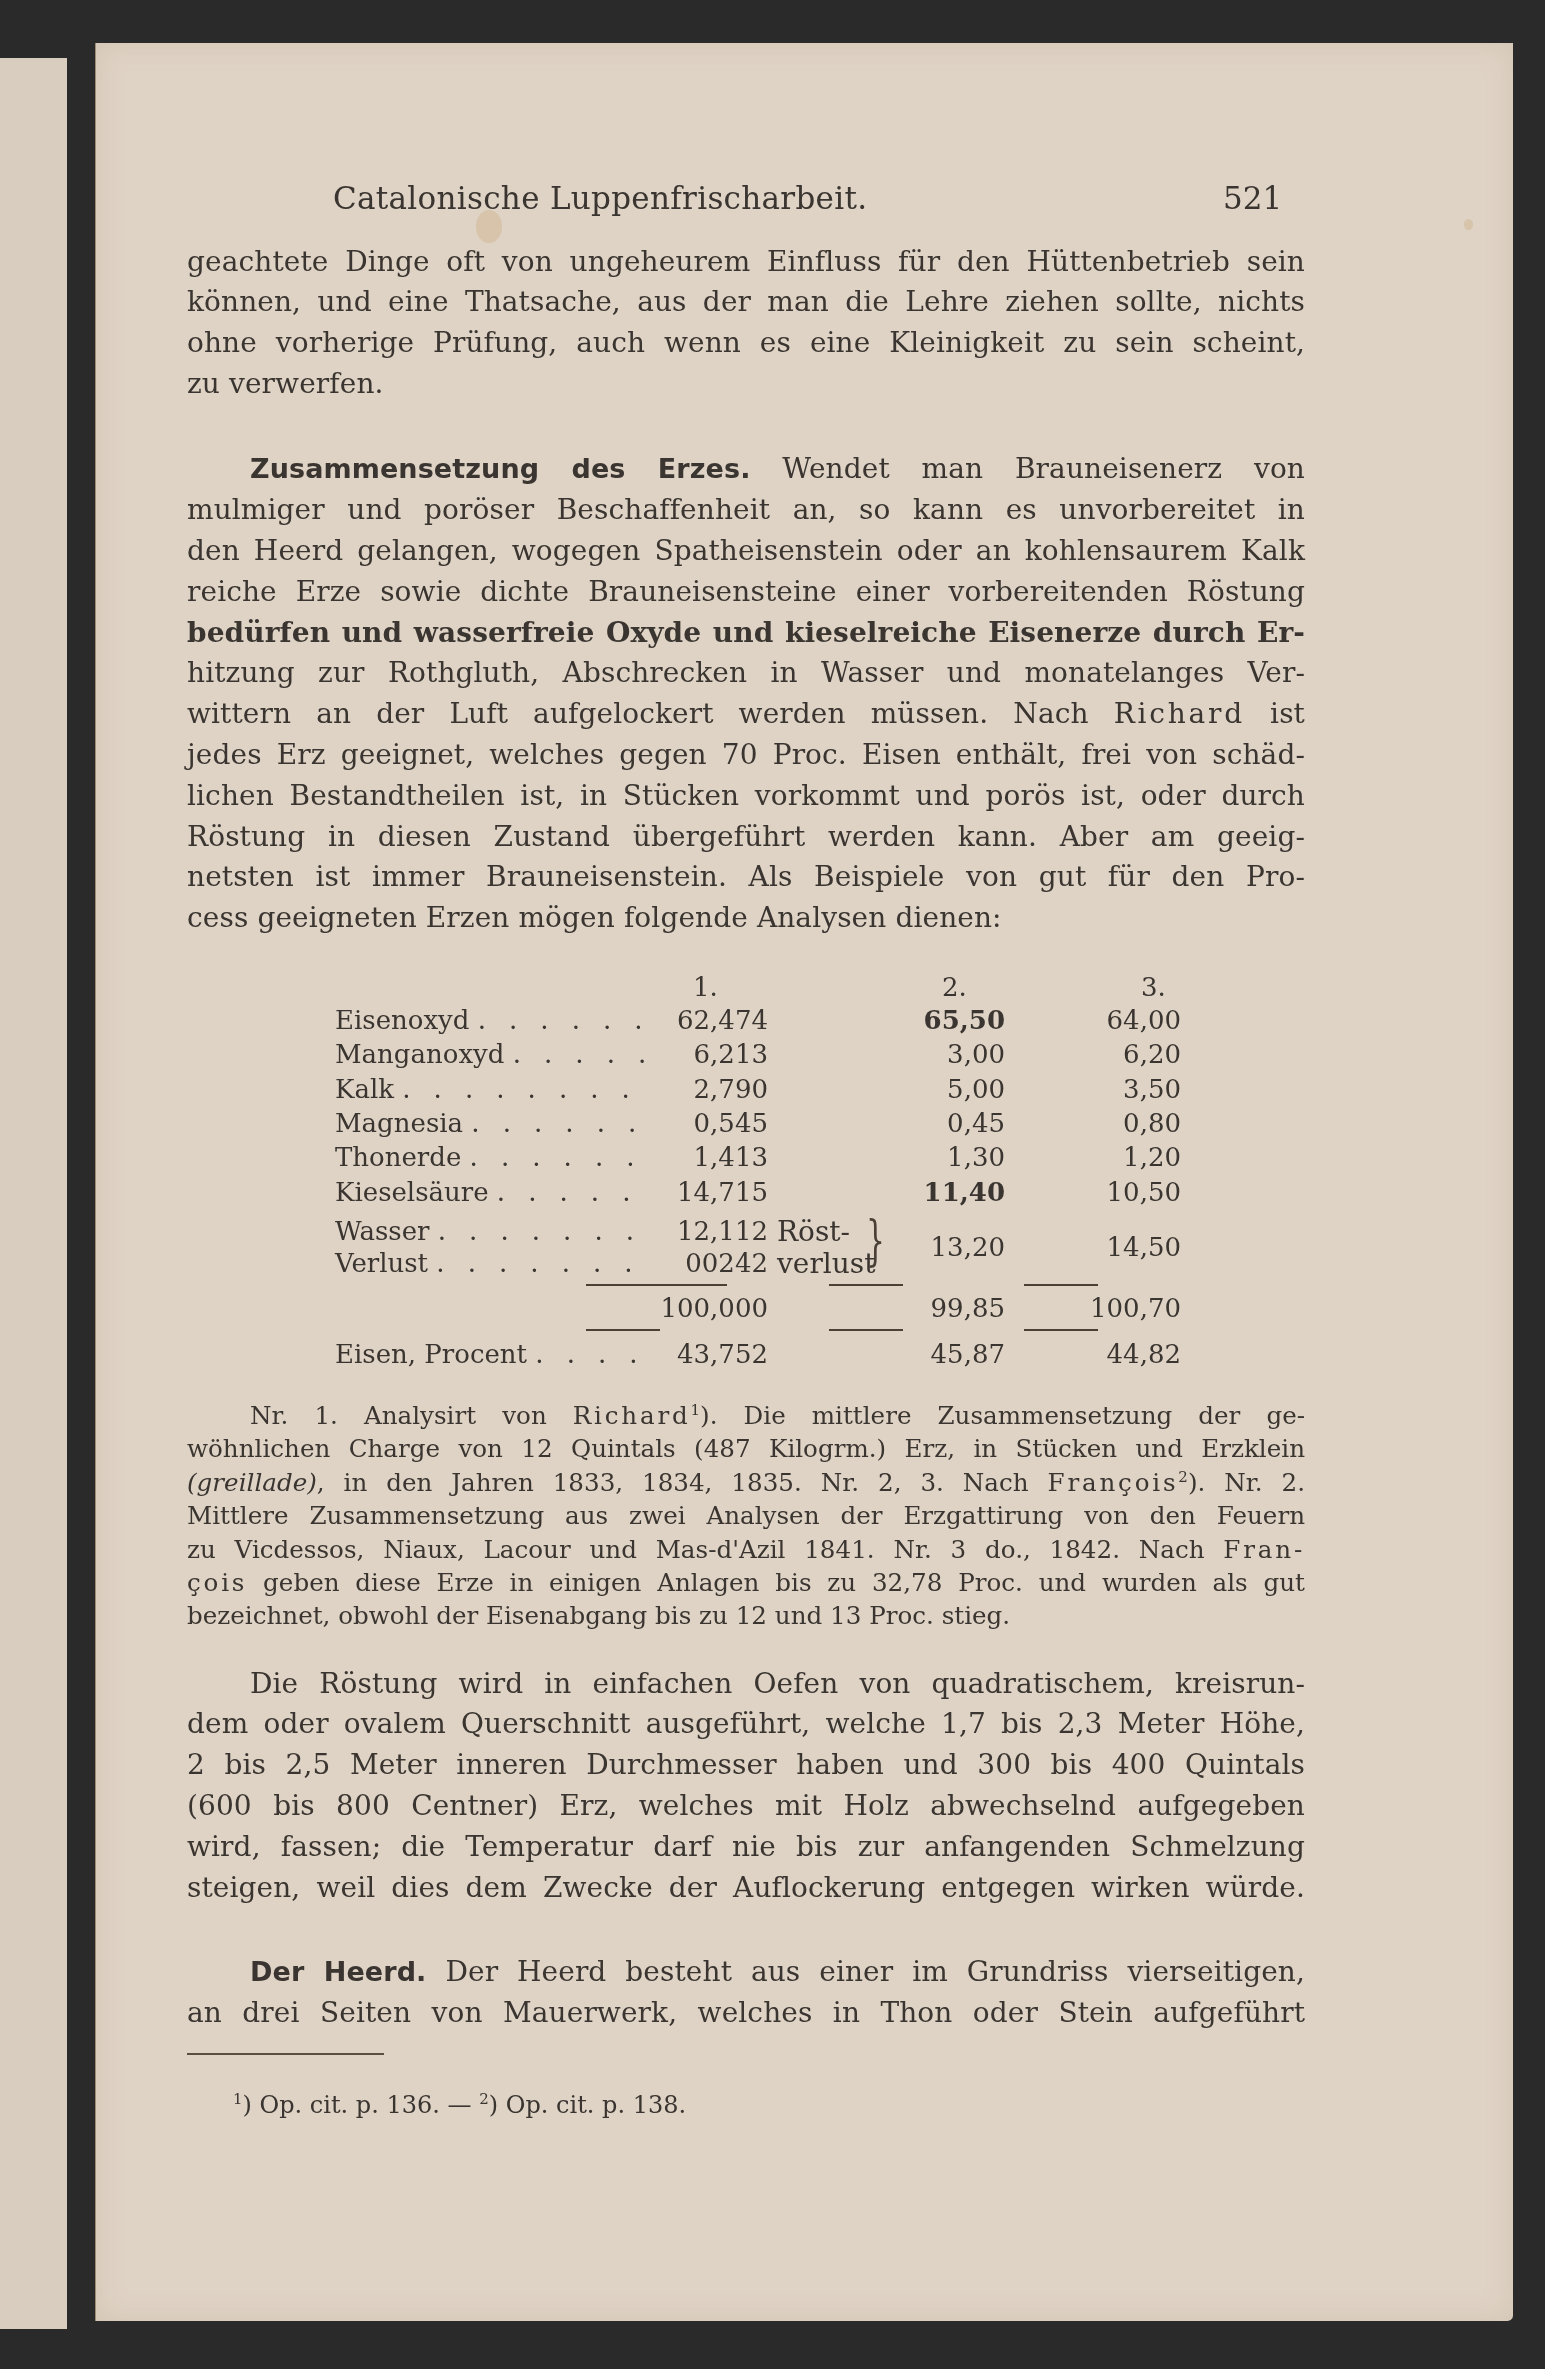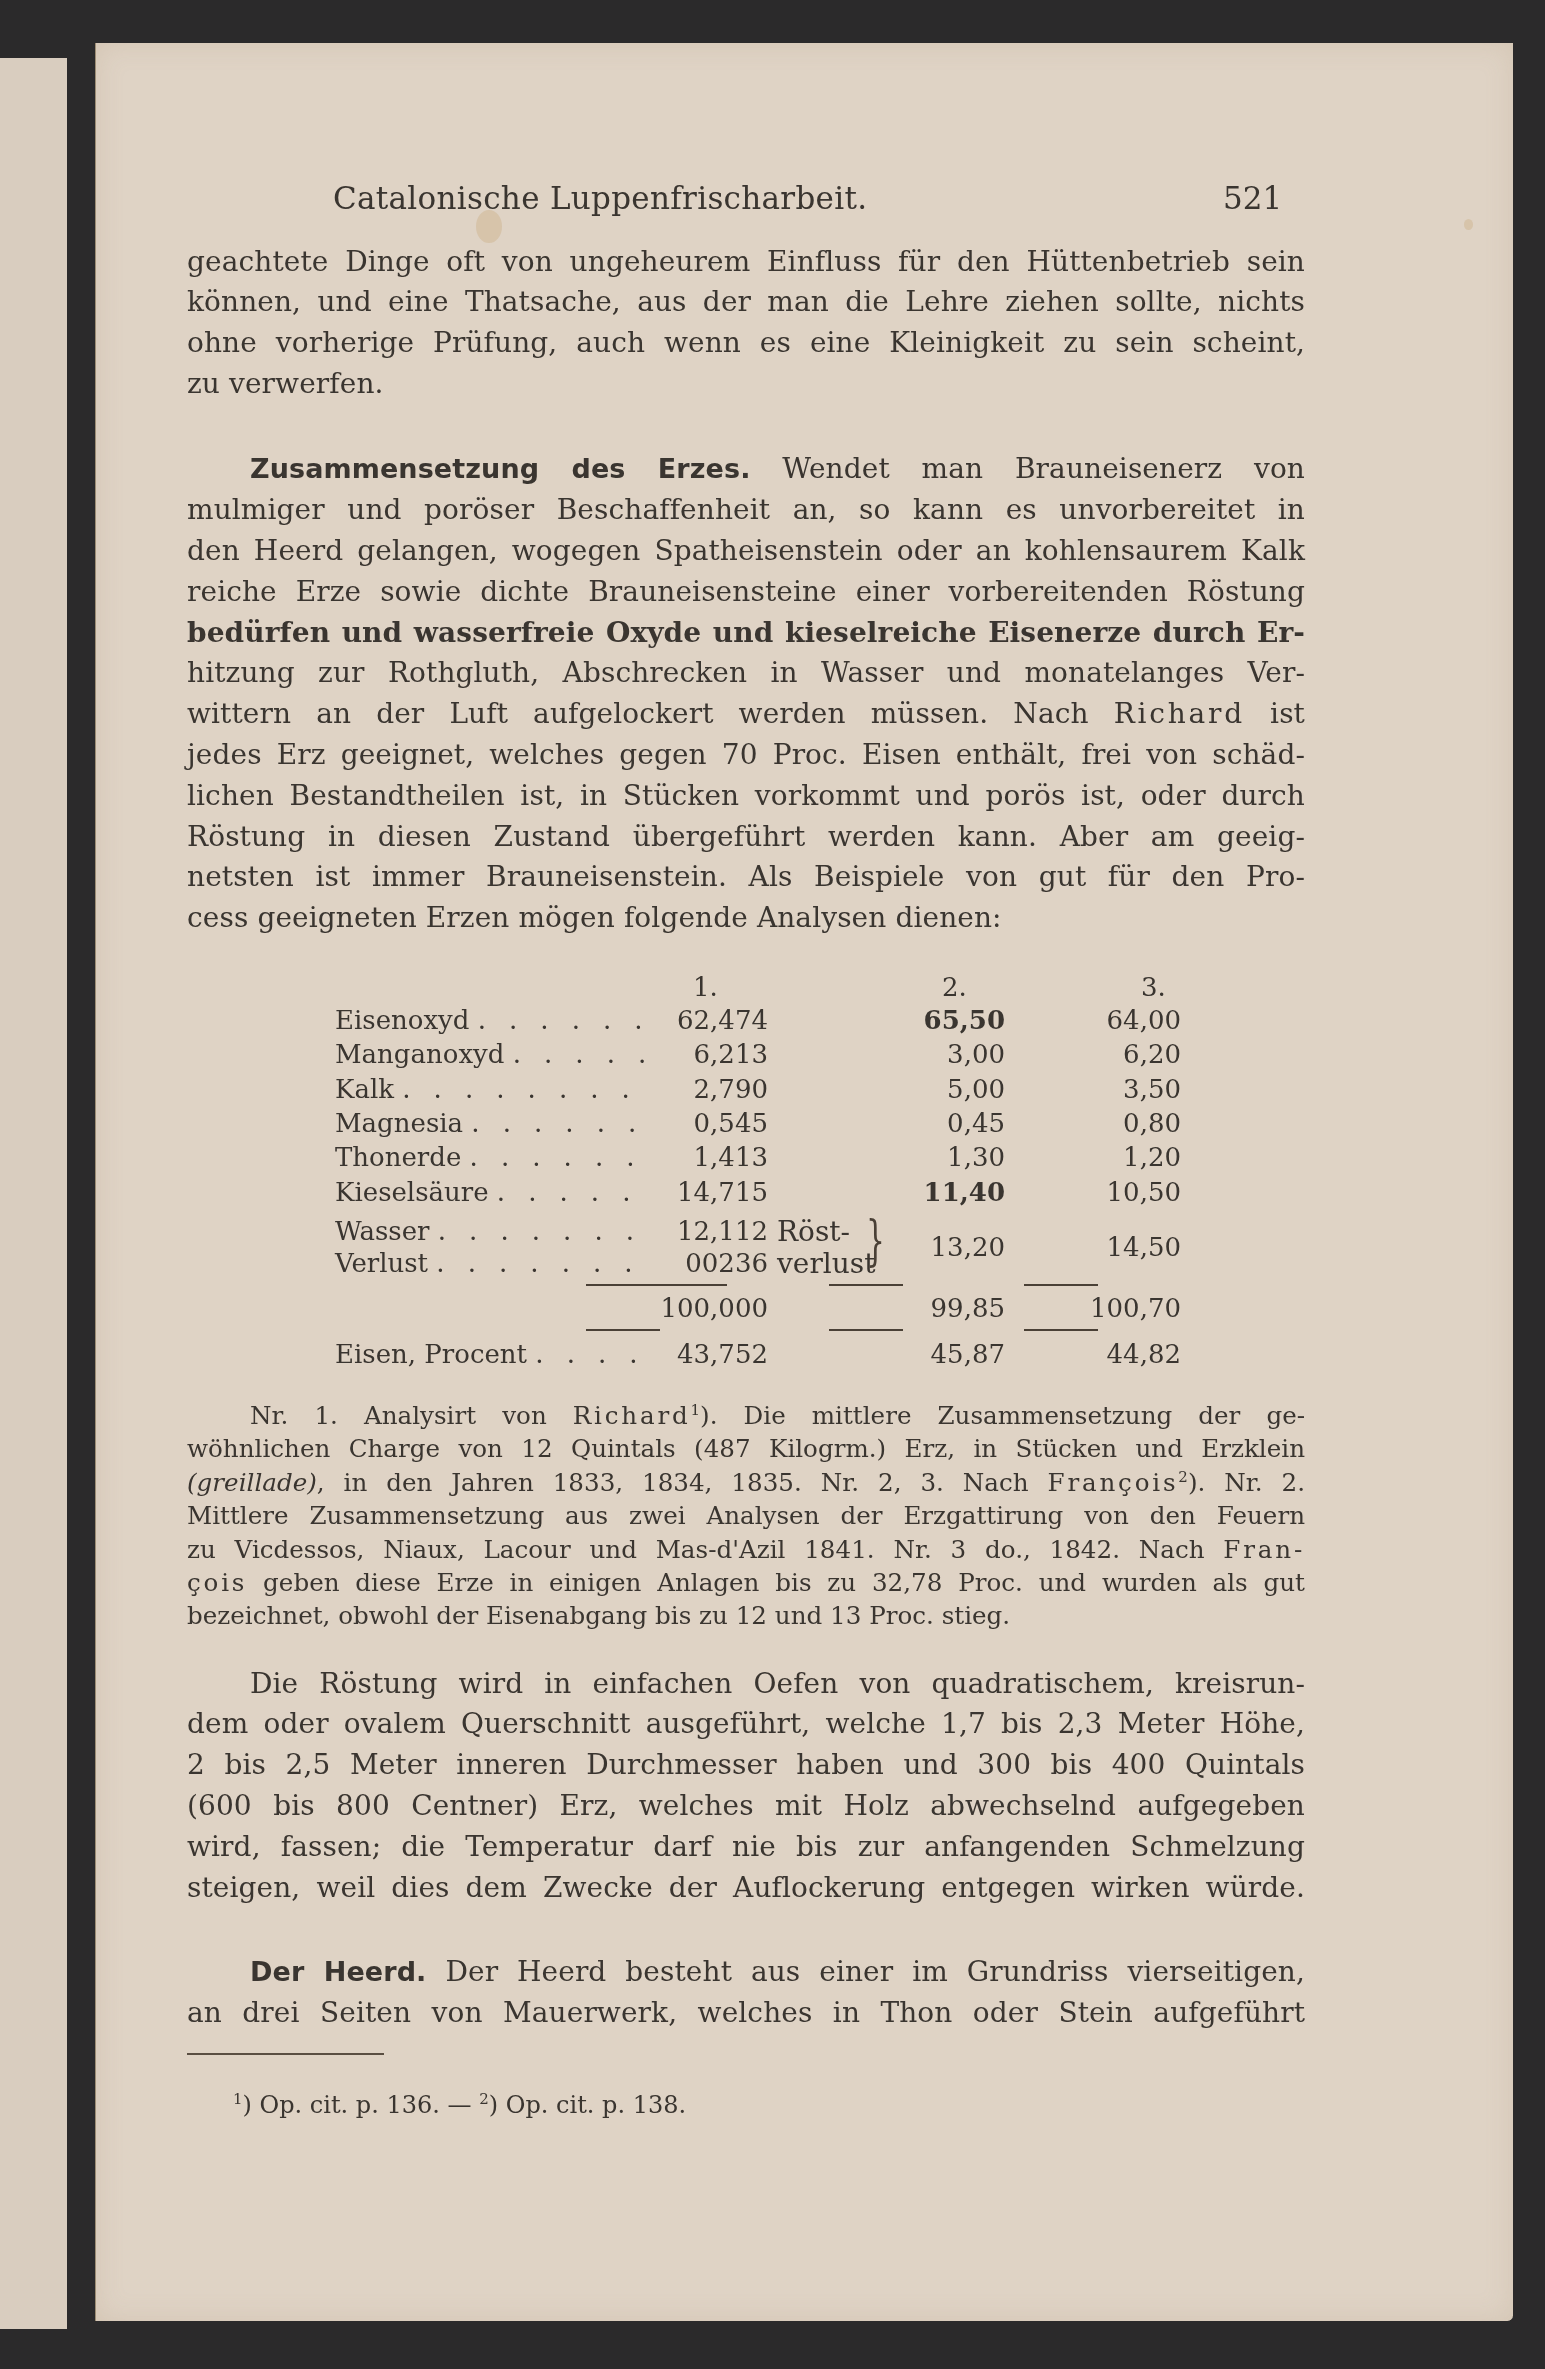--- a/index.html
+++ b/index.html
@@ -128,21 +128,21 @@
       <div class="tcell c1" style="top:1133px;">14,715</div>
       <div class="tcell c2" style="top:1133px;font-weight:bold;">11,40</div>
       <div class="tcell c3" style="top:1133px;">10,50</div>
     </div>
     <div>
       <div class="tcell" style="left:239px;top:1172px;"><span>Wasser</span> <span class="dots">. . . . . . .</span></div>
       <div class="tcell c1" style="top:1172px;">12,112</div>
     </div>
     <div>
       <div class="tcell" style="left:239px;top:1204px;"><span>Verlust</span> <span class="dots">. . . . . . .</span></div>
-      <div class="tcell c1" style="top:1204px;">00236</div>
+      <div class="tcell c1" style="top:1204px;">00242</div>
     </div>
     <div class="tcell small" style="left:681px;top:1172px;">Röst-</div>
     <div class="tcell small" style="left:681px;top:1204px;">verlust</div>
     <div class="brace" style="left:770px;top:1171px;">}</div>
     <div class="tcell c2" style="top:1188px;">13,20</div>
     <div class="tcell c3" style="top:1188px;">14,50</div>
 
     <div class="rule" style="left:557px;top:1241px;width:74px;"></div>
     <div class="rule" style="left:557px;top:1241px;width:72px;"></div>
     <div class="rule" style="left:490px;top:1241px;width:74px;"></div>

